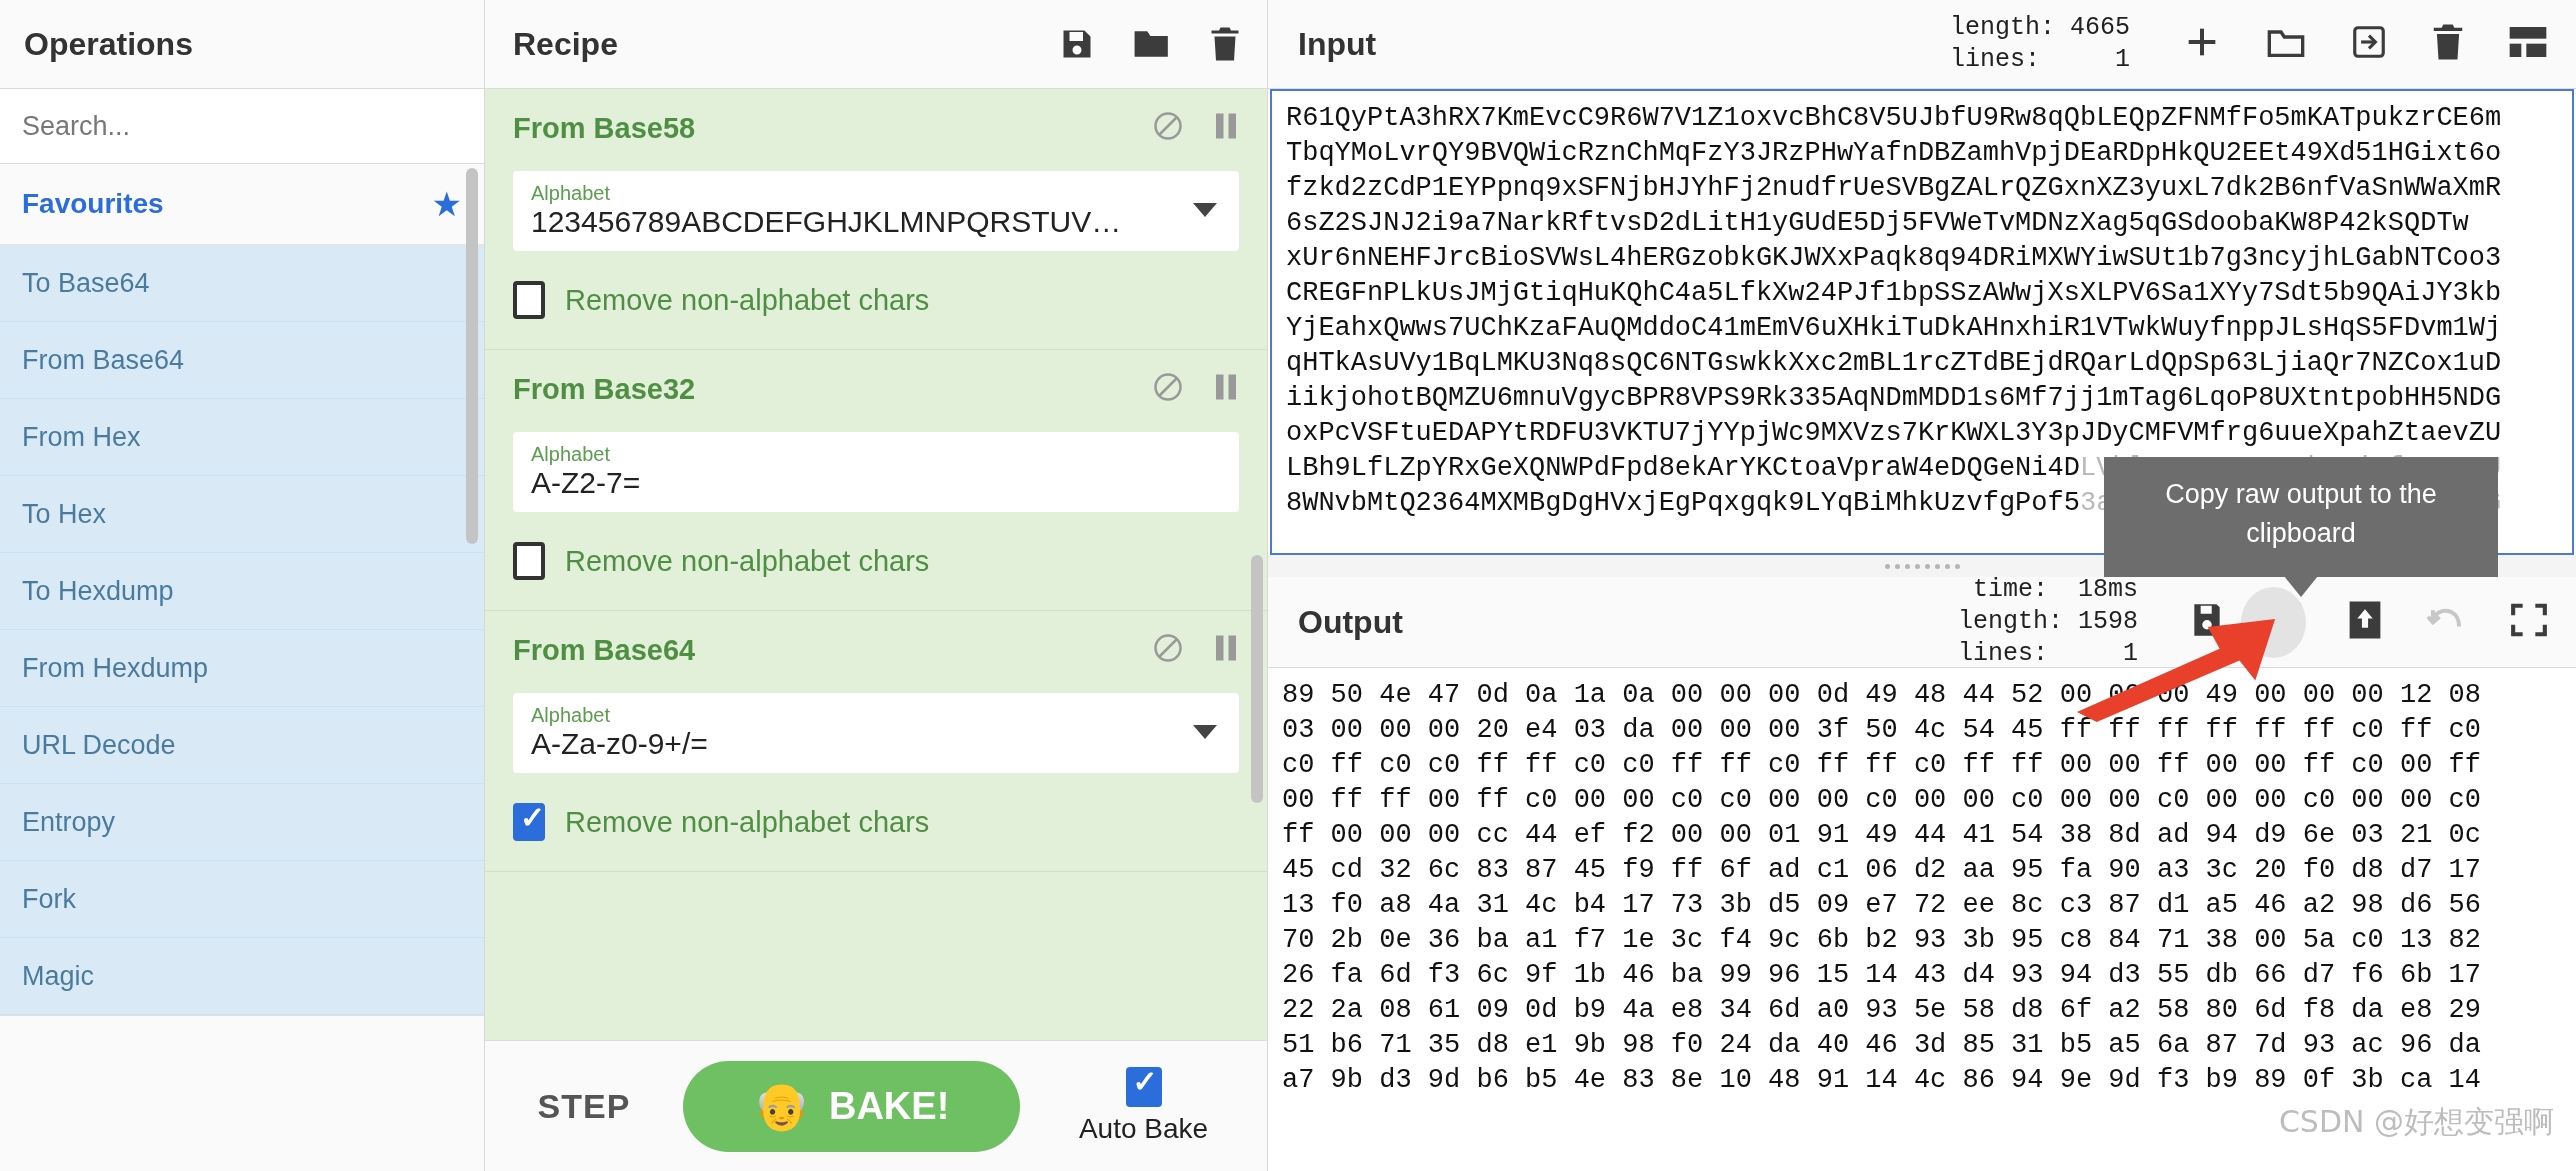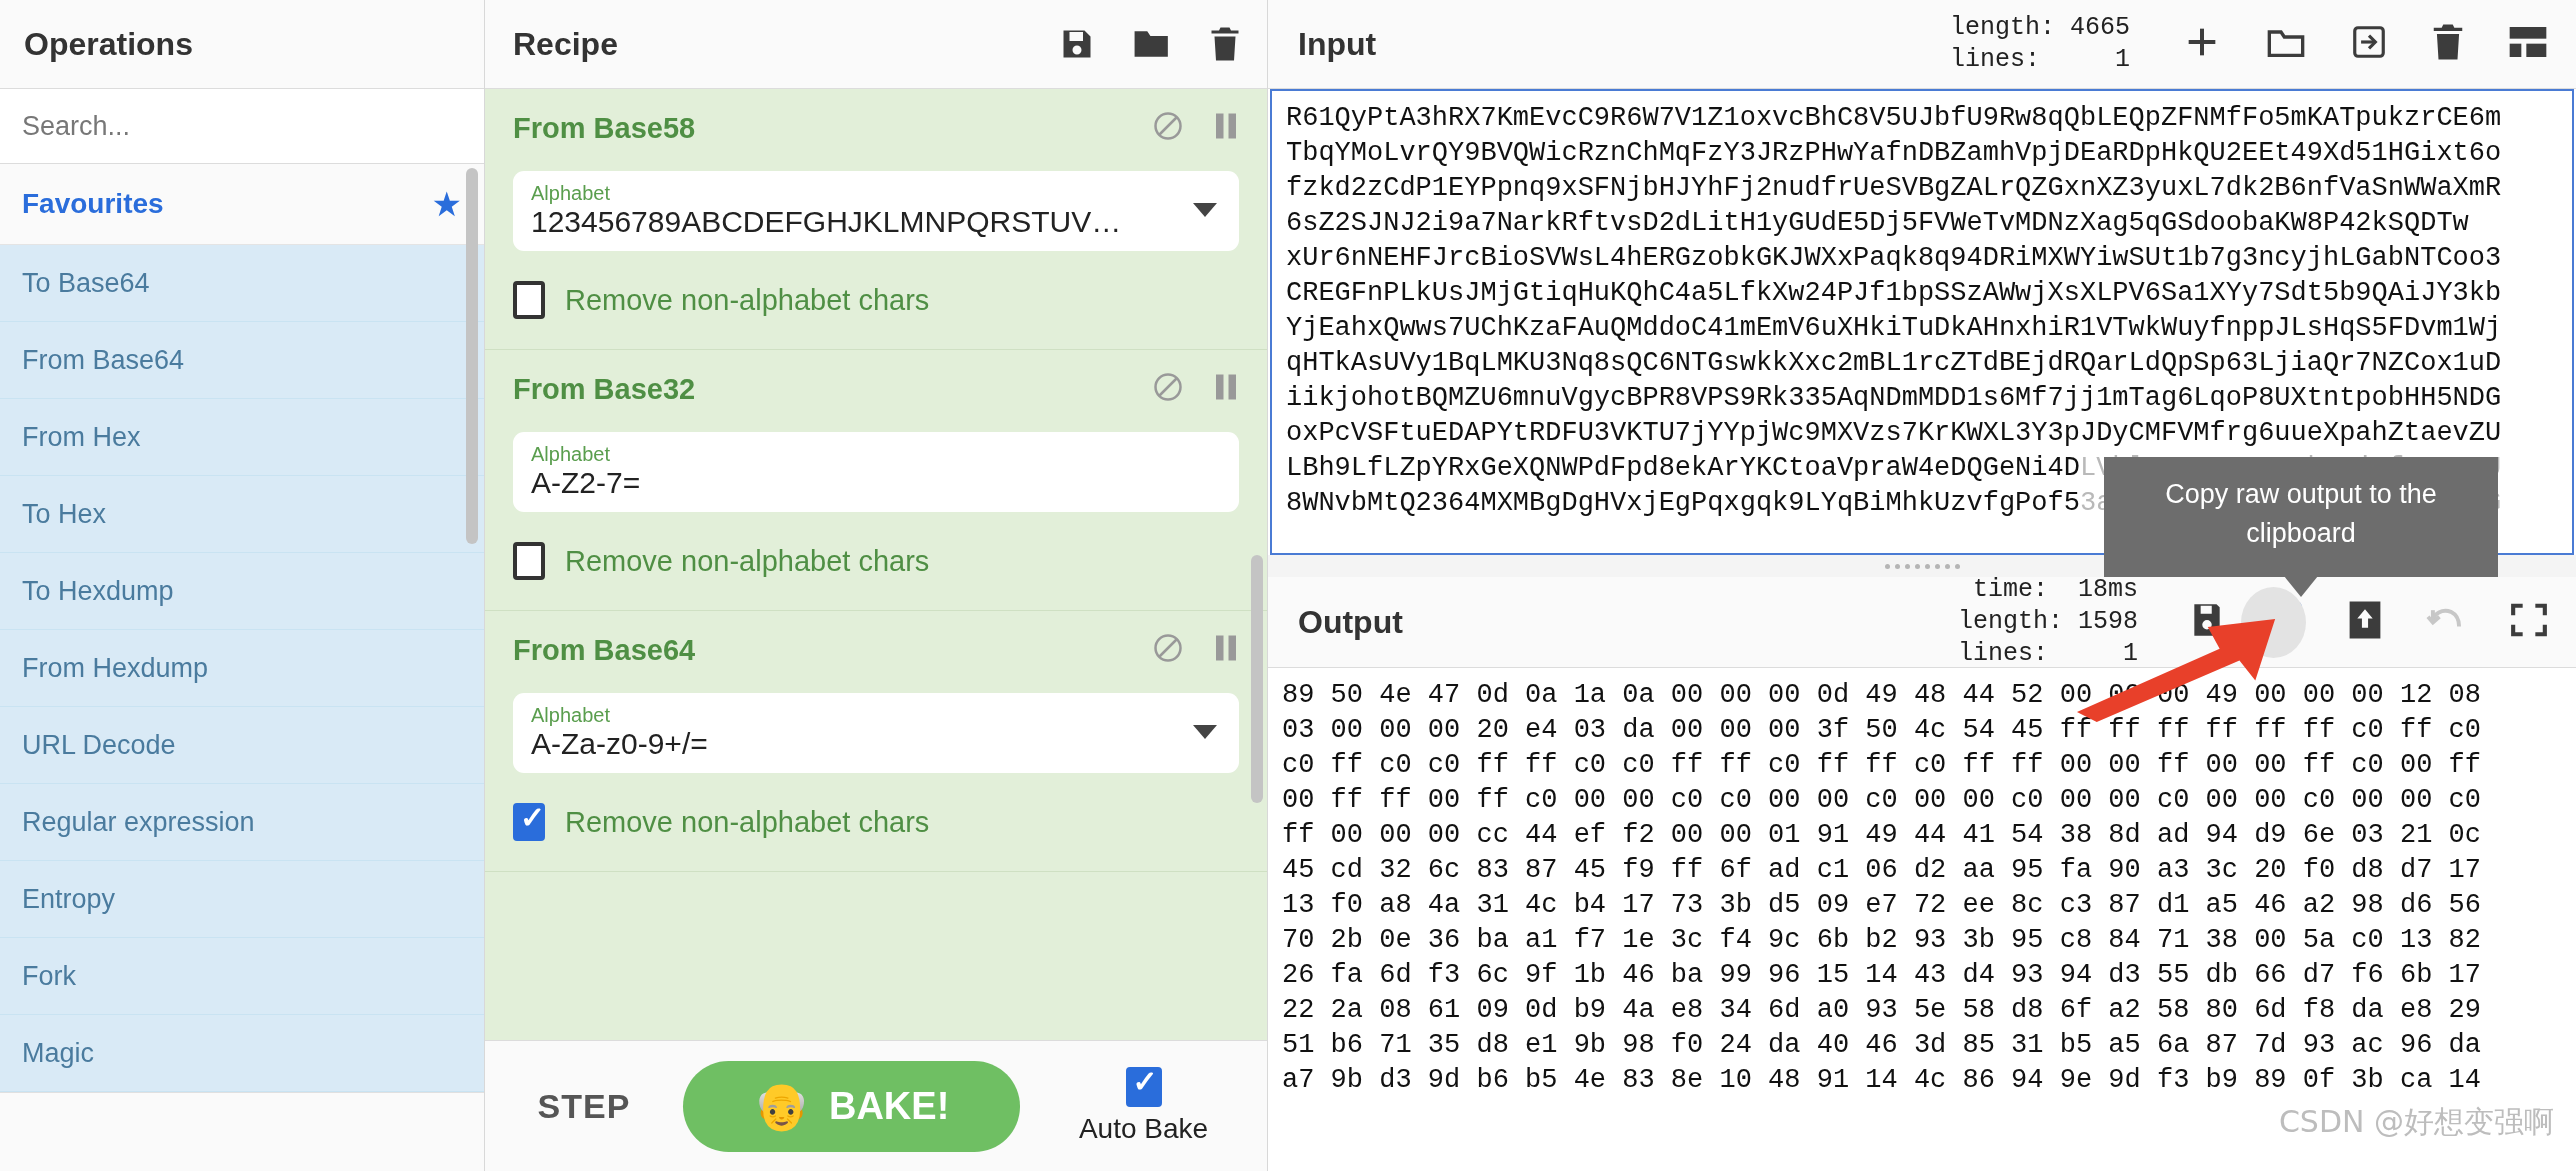--- a/index.html
+++ b/index.html
@@ -39,21 +39,21 @@
   .recipe-header { height: 89px; display: flex; align-items: center; justify-content: space-between;
                    padding: 0 26px 0 28px; background: #fafafa; border-bottom: 1px solid #dcdcdc; }
   .recipe-title { font-size: 32px; font-weight: bold; color: #333; }
   .hdr-icons { display: flex; gap: 38px; align-items: center; }
   .hdr-icons svg { display: block; }
   .recipe-body { flex: 1; overflow: hidden; background: #e2efd9; position: relative; }
   .op { background: #e2efd9; border-bottom: 1px solid #cfe0c3; padding: 22px 28px 30px 28px; }
   .op-head { display: flex; align-items: center; justify-content: space-between; margin-bottom: 26px; }
   .op-name { font-size: 29px; font-weight: bold; color: #4f8f44; }
   .op-ctrl { display: flex; gap: 30px; align-items: center; }
-  .arg-box { background: #fff; border-radius: 11px; padding: 10px 32px 12px 18px;
+  .arg-box { background: #fff; border-radius: 4px; padding: 10px 32px 12px 18px;
              position: relative; min-height: 77px; }
   .arg-label { font-size: 20px; color: #5a9e4e; line-height: 1.2; }
   .arg-value { font-size: 30px; color: #222; font-family: "Liberation Sans", sans-serif;
                white-space: nowrap; overflow: hidden; }
   .arg-caret { position: absolute; right: 22px; top: 32px; width: 0; height: 0;
                border-left: 12px solid transparent; border-right: 12px solid transparent;
                border-top: 14px solid #444; }
   .cb-row { display: flex; align-items: center; gap: 20px; margin-top: 30px; text-align: center; }
   .cb { width: 32px; height: 38px; border: 4px solid #333; border-radius: 4px; background: #fff; }
   .cb.checked { background: #2a6ddb; border-color: #2a6ddb; position: relative; }
@@ -125,21 +125,20 @@
         <span class="fav-label">Favourites</span>
         <span class="star">★</span>
       </div>
       <div class="op-item">To Base64</div>
       <div class="op-item">From Base64</div>
       <div class="op-item">From Hex</div>
       <div class="op-item">To Hex</div>
       <div class="op-item">To Hexdump</div>
       <div class="op-item">From Hexdump</div>
       <div class="op-item">URL Decode</div>
-      <div class="op-item">Regular expression</div>
       <div class="op-item">Entropy</div>
       <div class="op-item">Fork</div>
       <div class="op-item">Magic</div>
       <div class="ops-tail"></div>
     </div>
     <div class="ops-scrollbar"></div>
   </div>
 
   <div class="recipe-col">
     <div class="recipe-header">

